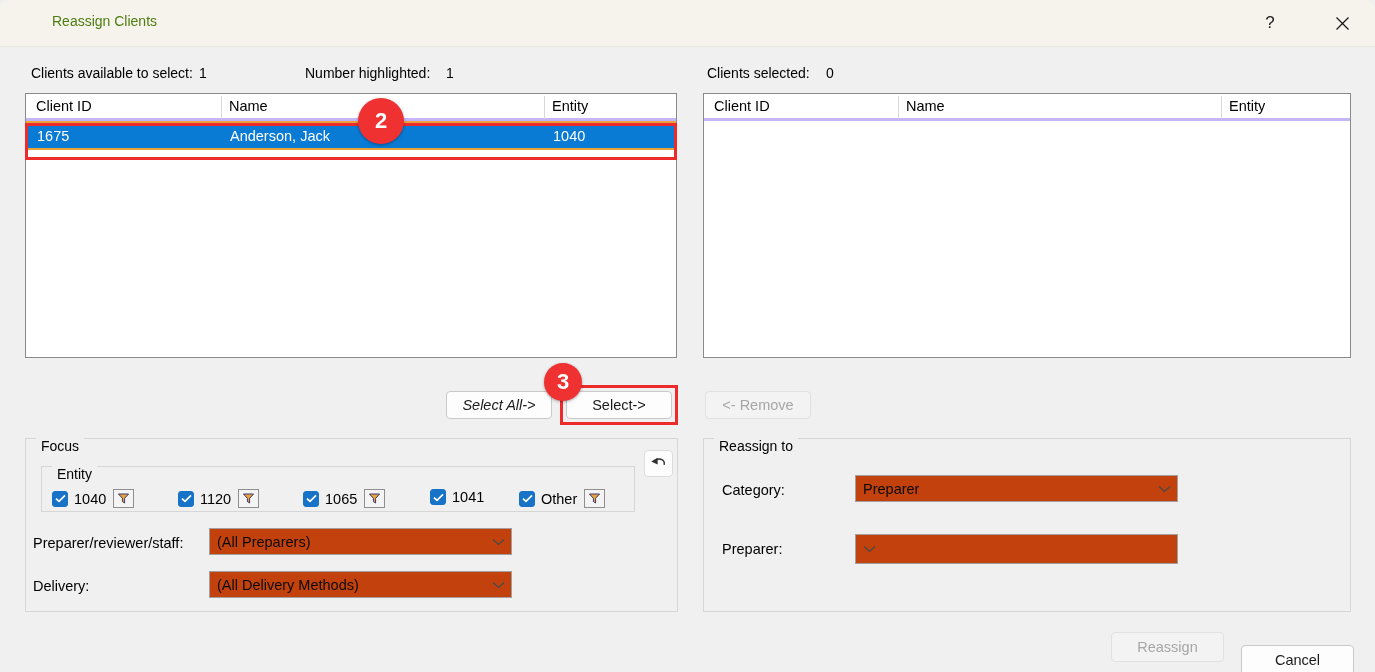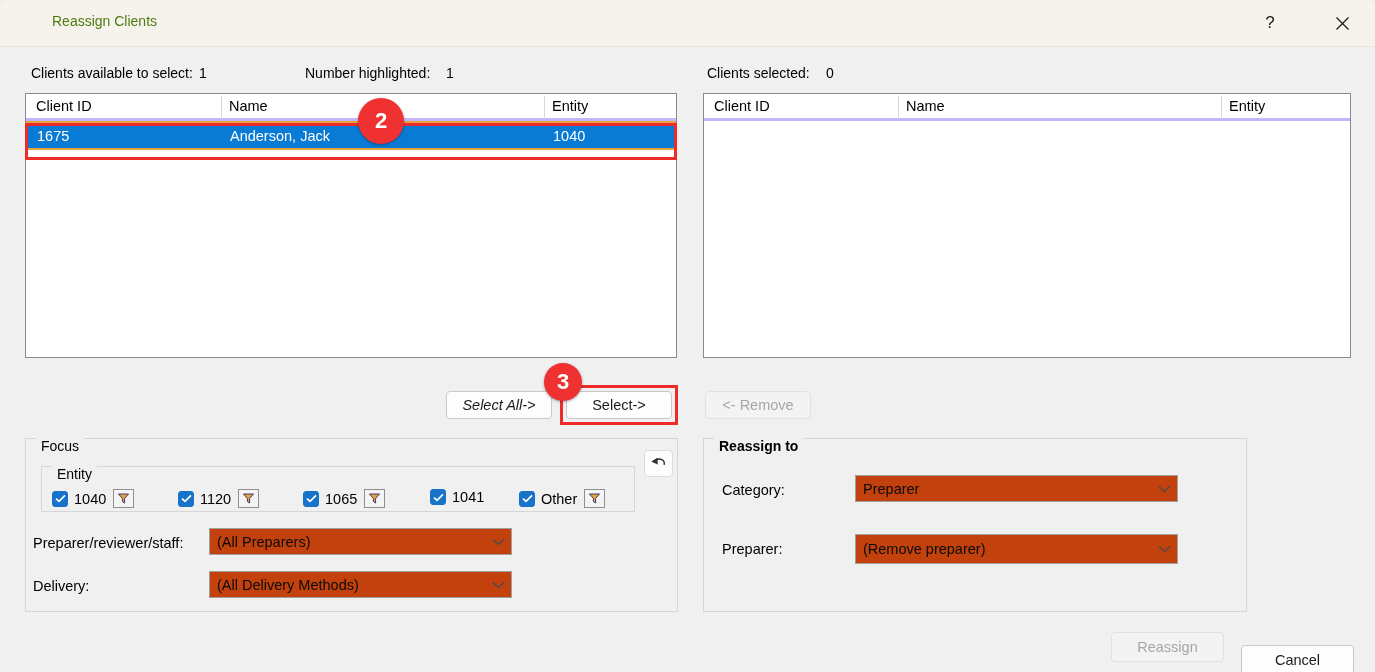--- a/index.html
+++ b/index.html
@@ -407,37 +407,36 @@
     <div class="fieldlabel" style="left:33px; top:531px;">Delivery:</div>
     <div class="combo" style="left:209px; top:524px; width:303px; height:27px;">
       <div class="combo-text">(All Delivery Methods)</div>
       <div class="combo-arrow">
         <svg width="13" height="8" viewBox="0 0 13 8">
             <polyline points="1,1.4 6.5,6.4 12,1.4" fill="none" stroke="#4a4a4a" stroke-width="1.4"></polyline>
           </svg>
       </div>
     </div>
 
-    <div class="group" style="left:703px; top:391px; width:544px; height:174px;font-weight:bold;">
+    <div class="group" style="left:703px; top:391px; width:648px; height:174px;">
       <div class="group-title">Reassign to</div>
     </div>
 
     <div class="fieldlabel" style="left:722px; top:435px;">Category:</div>
     <div class="combo" style="left:855px; top:428px; width:323px; height:27px;">
       <div class="combo-text">Preparer</div>
       <div class="combo-arrow">
         <svg width="13" height="8" viewBox="0 0 13 8">
             <polyline points="1,1.4 6.5,6.4 12,1.4" fill="none" stroke="#4a4a4a" stroke-width="1.4"></polyline>
           </svg>
       </div>
     </div>
 
     <div class="fieldlabel" style="left:722px; top:494px;">Preparer:</div>
     <div class="combo" style="left:855px; top:487px; width:323px; height:30px;">
-      <div class="combo-text">(Remove preparer)</div>
       <div class="combo-arrow">
         <svg width="13" height="8" viewBox="0 0 13 8">
             <polyline points="1,1.4 6.5,6.4 12,1.4" fill="none" stroke="#4a4a4a" stroke-width="1.4"></polyline>
           </svg>
       </div>
     </div>
 
     <div class="btn disabled" style="left:1111px; top:585px; width:113px; height:30px;">Reassign</div>
     <div class="btn" style="left:1241px; top:598px; width:113px; height:30px;">Cancel</div>
 

